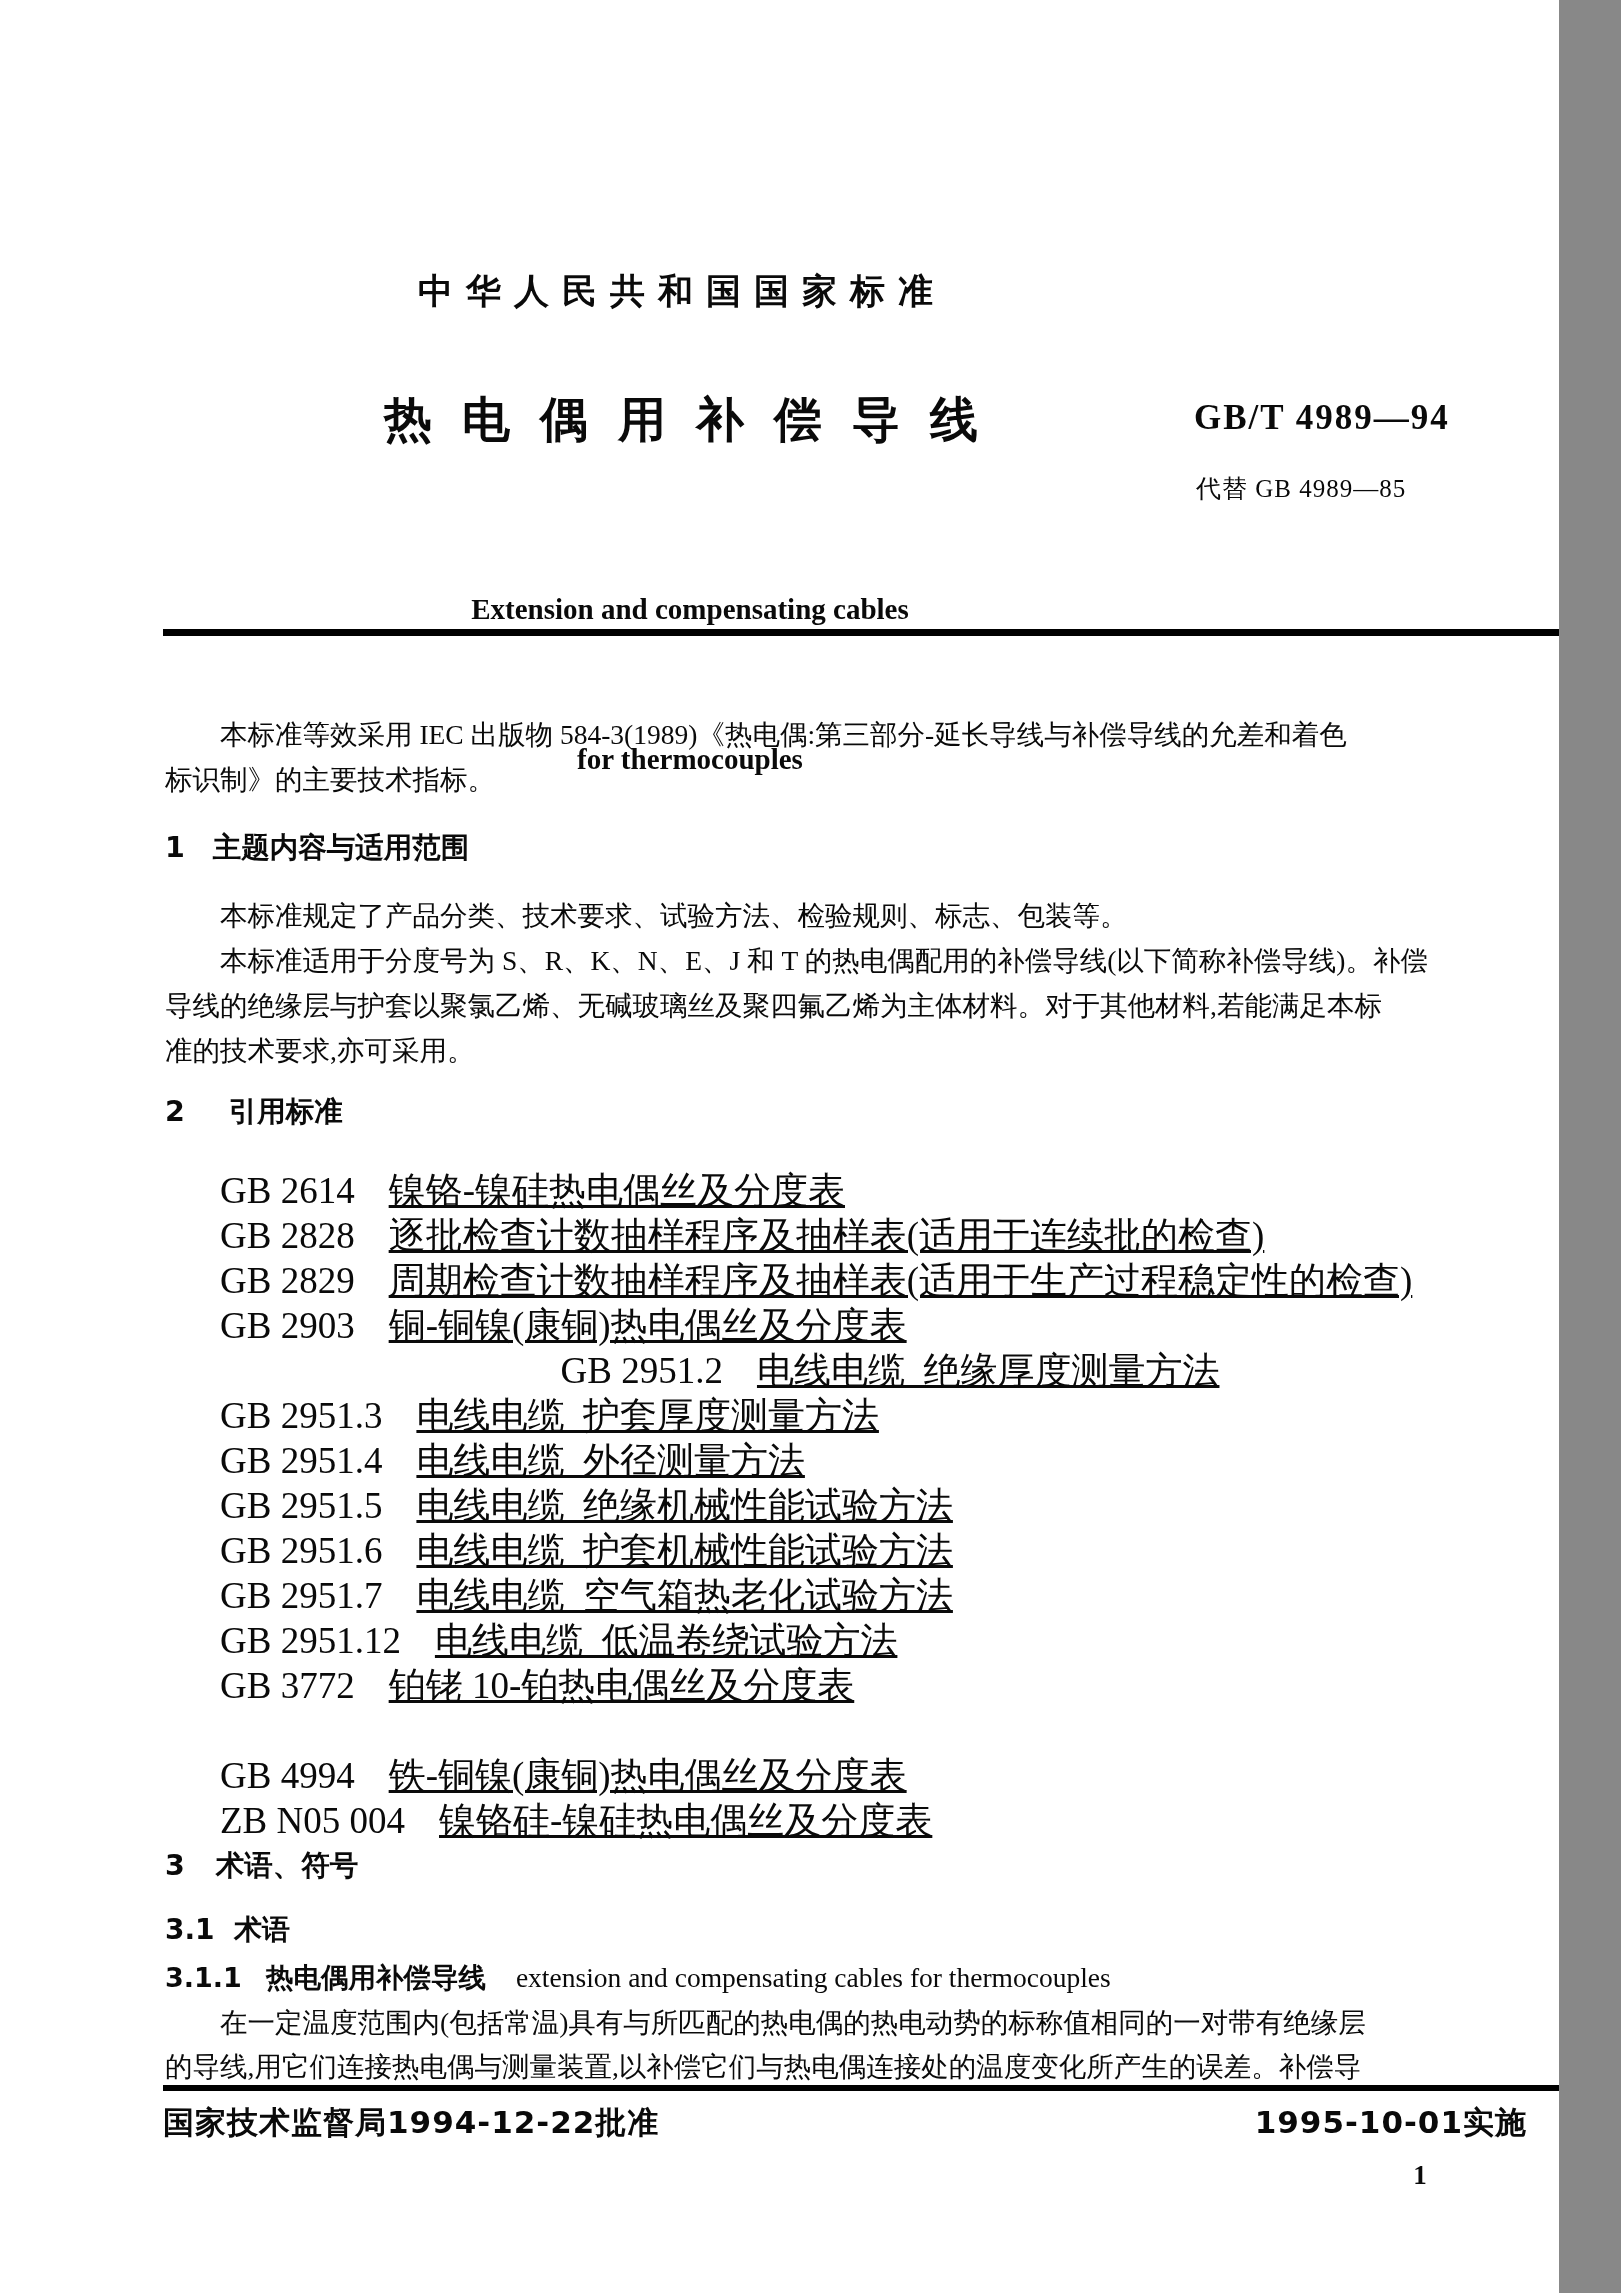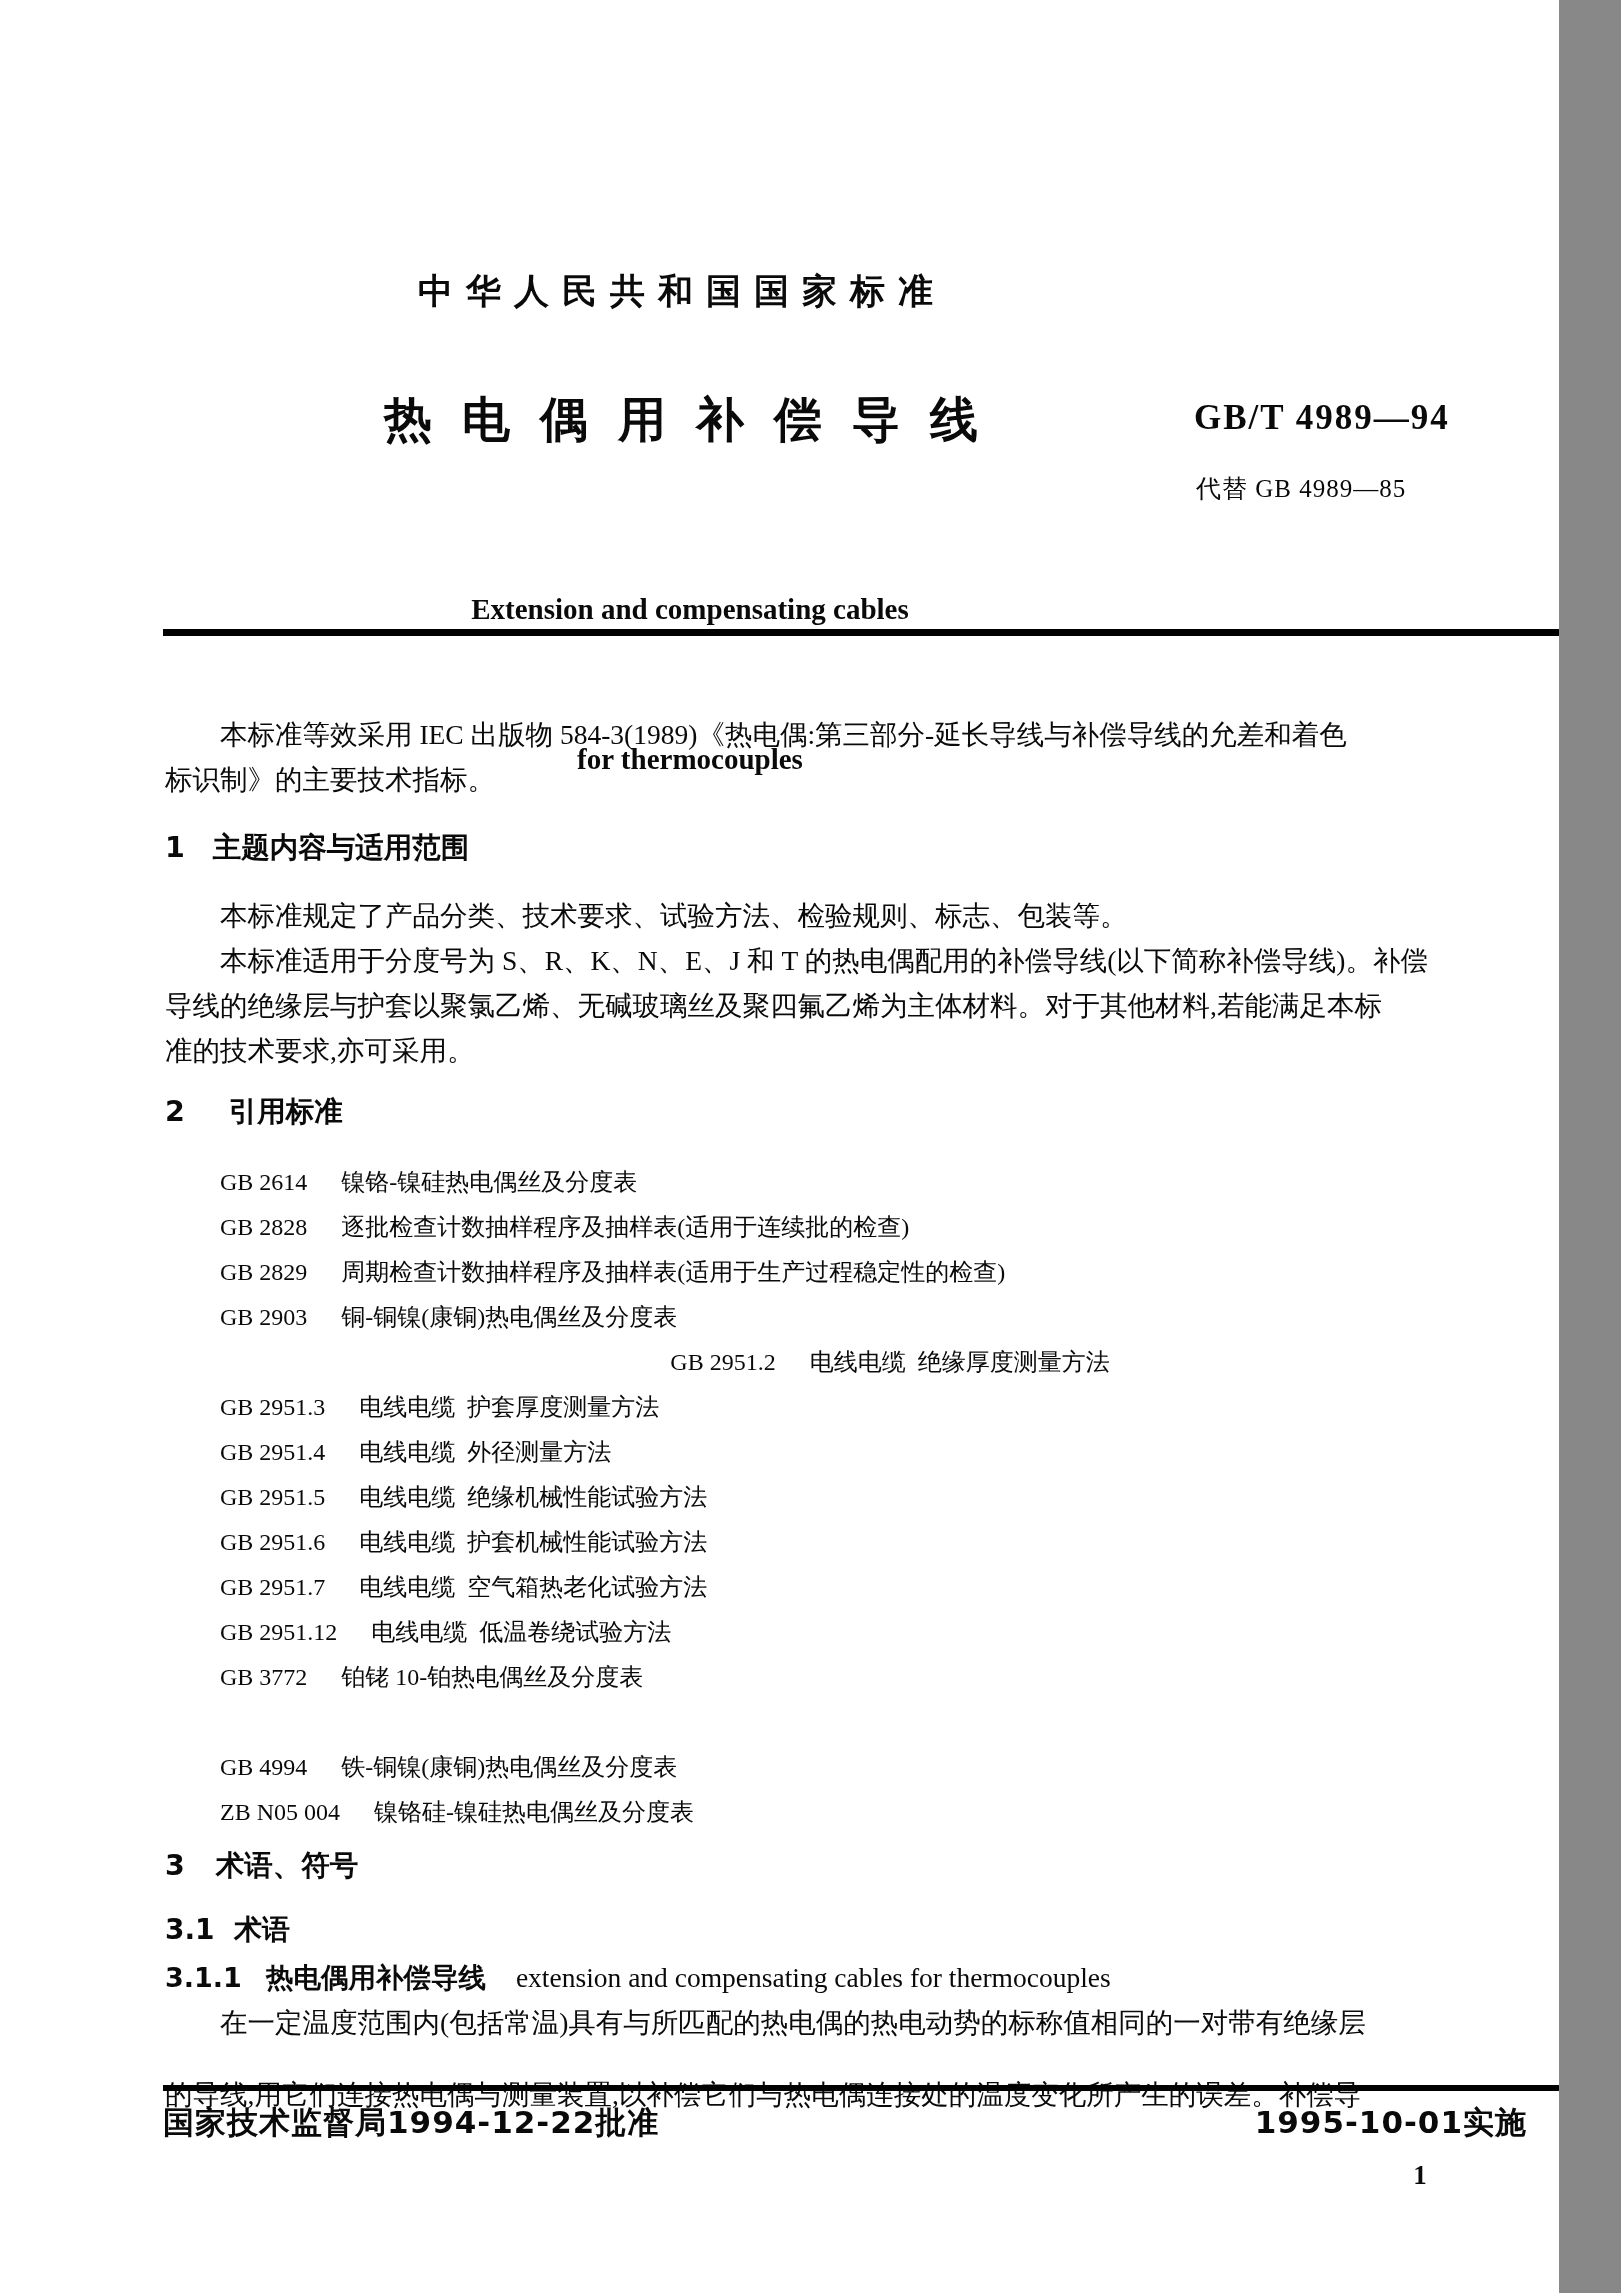--- a/index.html
+++ b/index.html
@@ -42,21 +42,21 @@
     left:165px;width:1400px;
     font-size:27.5px;line-height:34px;
   }
   .indent{padding-left:55px;}
   .h-num{
     font-family:"DejaVu Sans","Liberation Sans",sans-serif;
     font-weight:bold;font-size:28.5px;
   }
   .ref-row{
     position:absolute;left:220px;width:1340px;
-    font-size:24px;white-space:pre-wrap;
+    font-size:37px;white-space:pre-wrap;text-decoration:underline;
   }
   .ref-code{display:inline-block;min-width:0;}
   .ref-title{margin-left:34px;}
   .sub-heading{font-size:28px;font-family:"DejaVu Sans","Liberation Sans",sans-serif;font-weight:bold;}
   .term-line{font-size:27.5px;}
   .footer-approve{
     left:163px;top:2102px;
     font-family:"DejaVu Sans","Liberation Sans",sans-serif;
     font-weight:bold;font-size:31px;letter-spacing:1px;
   }
@@ -117,21 +117,21 @@
   <div class="ref-row" style="top:1751px;"><span class="ref-code">GB 4994</span><span class="ref-title">铁-铜镍(康铜)热电偶丝及分度表</span></div>
   <div class="ref-row" style="top:1796px;"><span class="ref-code">ZB N05 004</span><span class="ref-title">镍铬硅-镍硅热电偶丝及分度表</span></div>
 
   <div class="abs bodyline" style="top:1849px;"><span class="h-num">3</span><span class="h-num" style="margin-left:31px;">术语、符号</span></div>
 
   <div class="abs bodyline sub-heading" style="top:1913px;">3.1  术语</div>
 
   <div class="abs bodyline term-line" style="top:1960px;"><span class="h-num" style="font-size:27px;">3.1.1</span><span class="cn-heading" style="margin-left:24px;font-size:27.5px;">热电偶用补偿导线</span><span style="margin-left:30px;">extension and compensating cables for thermocouples</span></div>
 
   <div class="abs bodyline indent" style="top:2006px;">在一定温度范围内(包括常温)具有与所匹配的热电偶的热电动势的标称值相同的一对带有绝缘层</div>
-  <div class="abs bodyline" style="top:2050px;margin-top:28px;">的导线,用它们连接热电偶与测量装置,以补偿它们与热电偶连接处的温度变化所产生的误差。补偿导</div>
+  <div class="abs bodyline" style="top:2050px;">的导线,用它们连接热电偶与测量装置,以补偿它们与热电偶连接处的温度变化所产生的误差。补偿导</div>
 
   <div class="rule rule-bottom"></div>
 
   <div class="abs footer-approve">国家技术监督局1994-12-22批准</div>
   <div class="abs footer-impl">1995-10-01实施</div>
 
   <div class="abs page-num">1</div>
 
 </div>
 

